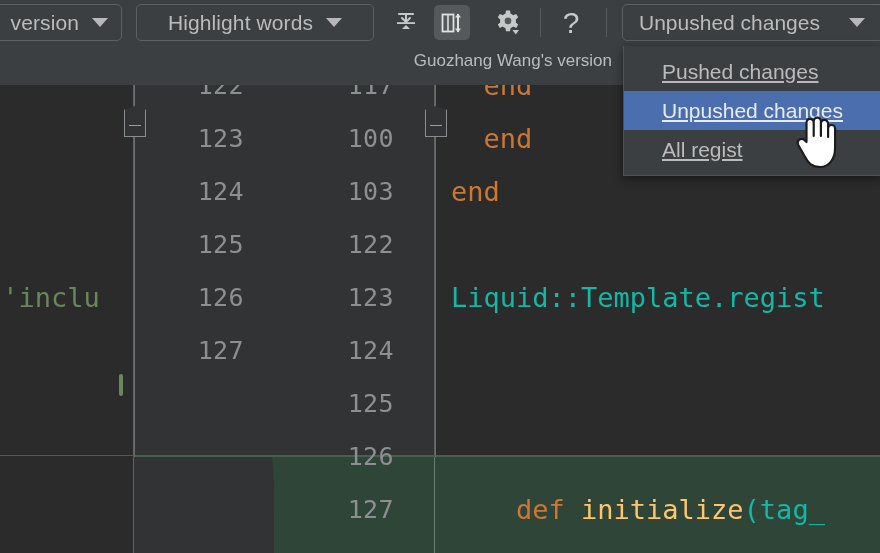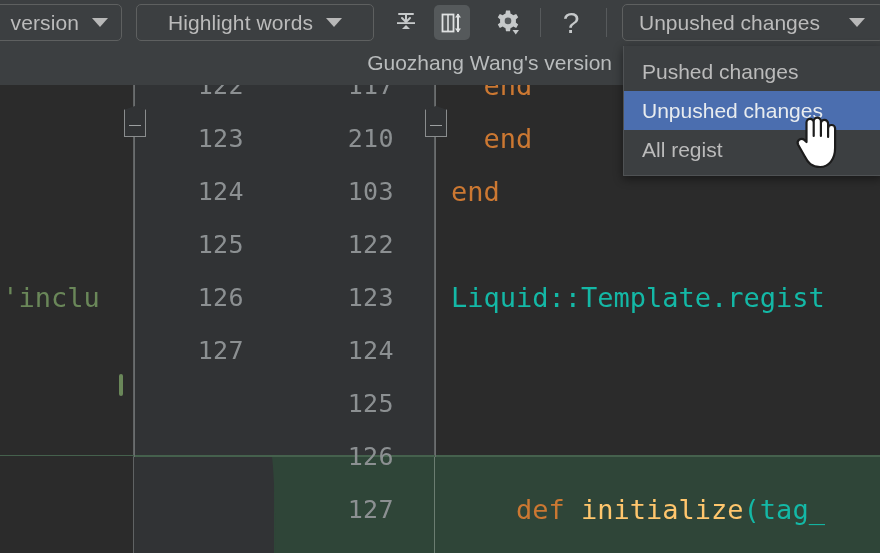--- a/index.html
+++ b/index.html
@@ -86,21 +86,21 @@
     position: absolute;
     left: 0; top: 45px;
     width: 880px; height: 40px;
     background: #3c3f41;
   }
   .titlestrip .ttl {
     position: absolute;
     right: 268px;
     top: 6px;
     color: #b9bcbd;
-    font-size: 21px;
+    font-size: 17px;
     white-space: nowrap;
   }
 
   
   .editor {
     position: absolute;
     left: 0; top: 85px;
     width: 880px; height: 468px;
     background: #2b2b2b;
     overflow: hidden;
@@ -284,25 +284,26 @@
     border: 1px solid #4f5254;
     border-top: none;
     box-shadow: 0 3px 9px rgba(0,0,0,0.45);
     z-index: 50;
     padding: 6px 0;
   }
   .dd-item {
     height: 39px;
     display: flex;
     align-items: center;
-    padding-left: 18px;
+    padding-left: 38px;
     color: #bbbbbb;
     font-size: 21px;
     cursor: default;
     white-space: nowrap;
+    text-decoration: underline;
   }
   .dd-item.sel { background: #4b6eaf; color: #e8ecef; }
 
   
   .cursor {
     position: absolute;
     left: 793px; top: 112px;
     width: 46px; height: 60px;
     z-index: 80;
     pointer-events: none;
@@ -332,21 +333,21 @@
     <div class="green-left-strip"></div>
 
     <div id="rows-layer">
         <div class="row" style="top: -28px;">
           <div class="lnum a" style="left: 134px;">122</div>
           <div class="lnum a" style="left: 284px;">117</div>
           <div class="codetext" style="left: 451px;"><span class="kw">  end</span></div>
         </div>
         <div class="row" style="top: 25px;">
           <div class="lnum a" style="left: 134px;">123</div>
-          <div class="lnum a" style="left: 284px;">210</div>
+          <div class="lnum a" style="left: 284px;">100</div>
           <div class="codetext" style="left: 451px;"><span class="kw">  end</span></div>
         </div>
         <div class="row" style="top: 78px;">
           <div class="lnum a" style="left: 134px;">124</div>
           <div class="lnum a" style="left: 284px;">103</div>
           <div class="codetext" style="left: 451px;"><span class="kw">end</span></div>
         </div>
         <div class="row" style="top: 131px;">
           <div class="lnum a" style="left: 134px;">125</div>
           <div class="lnum a" style="left: 284px;">122</div>

